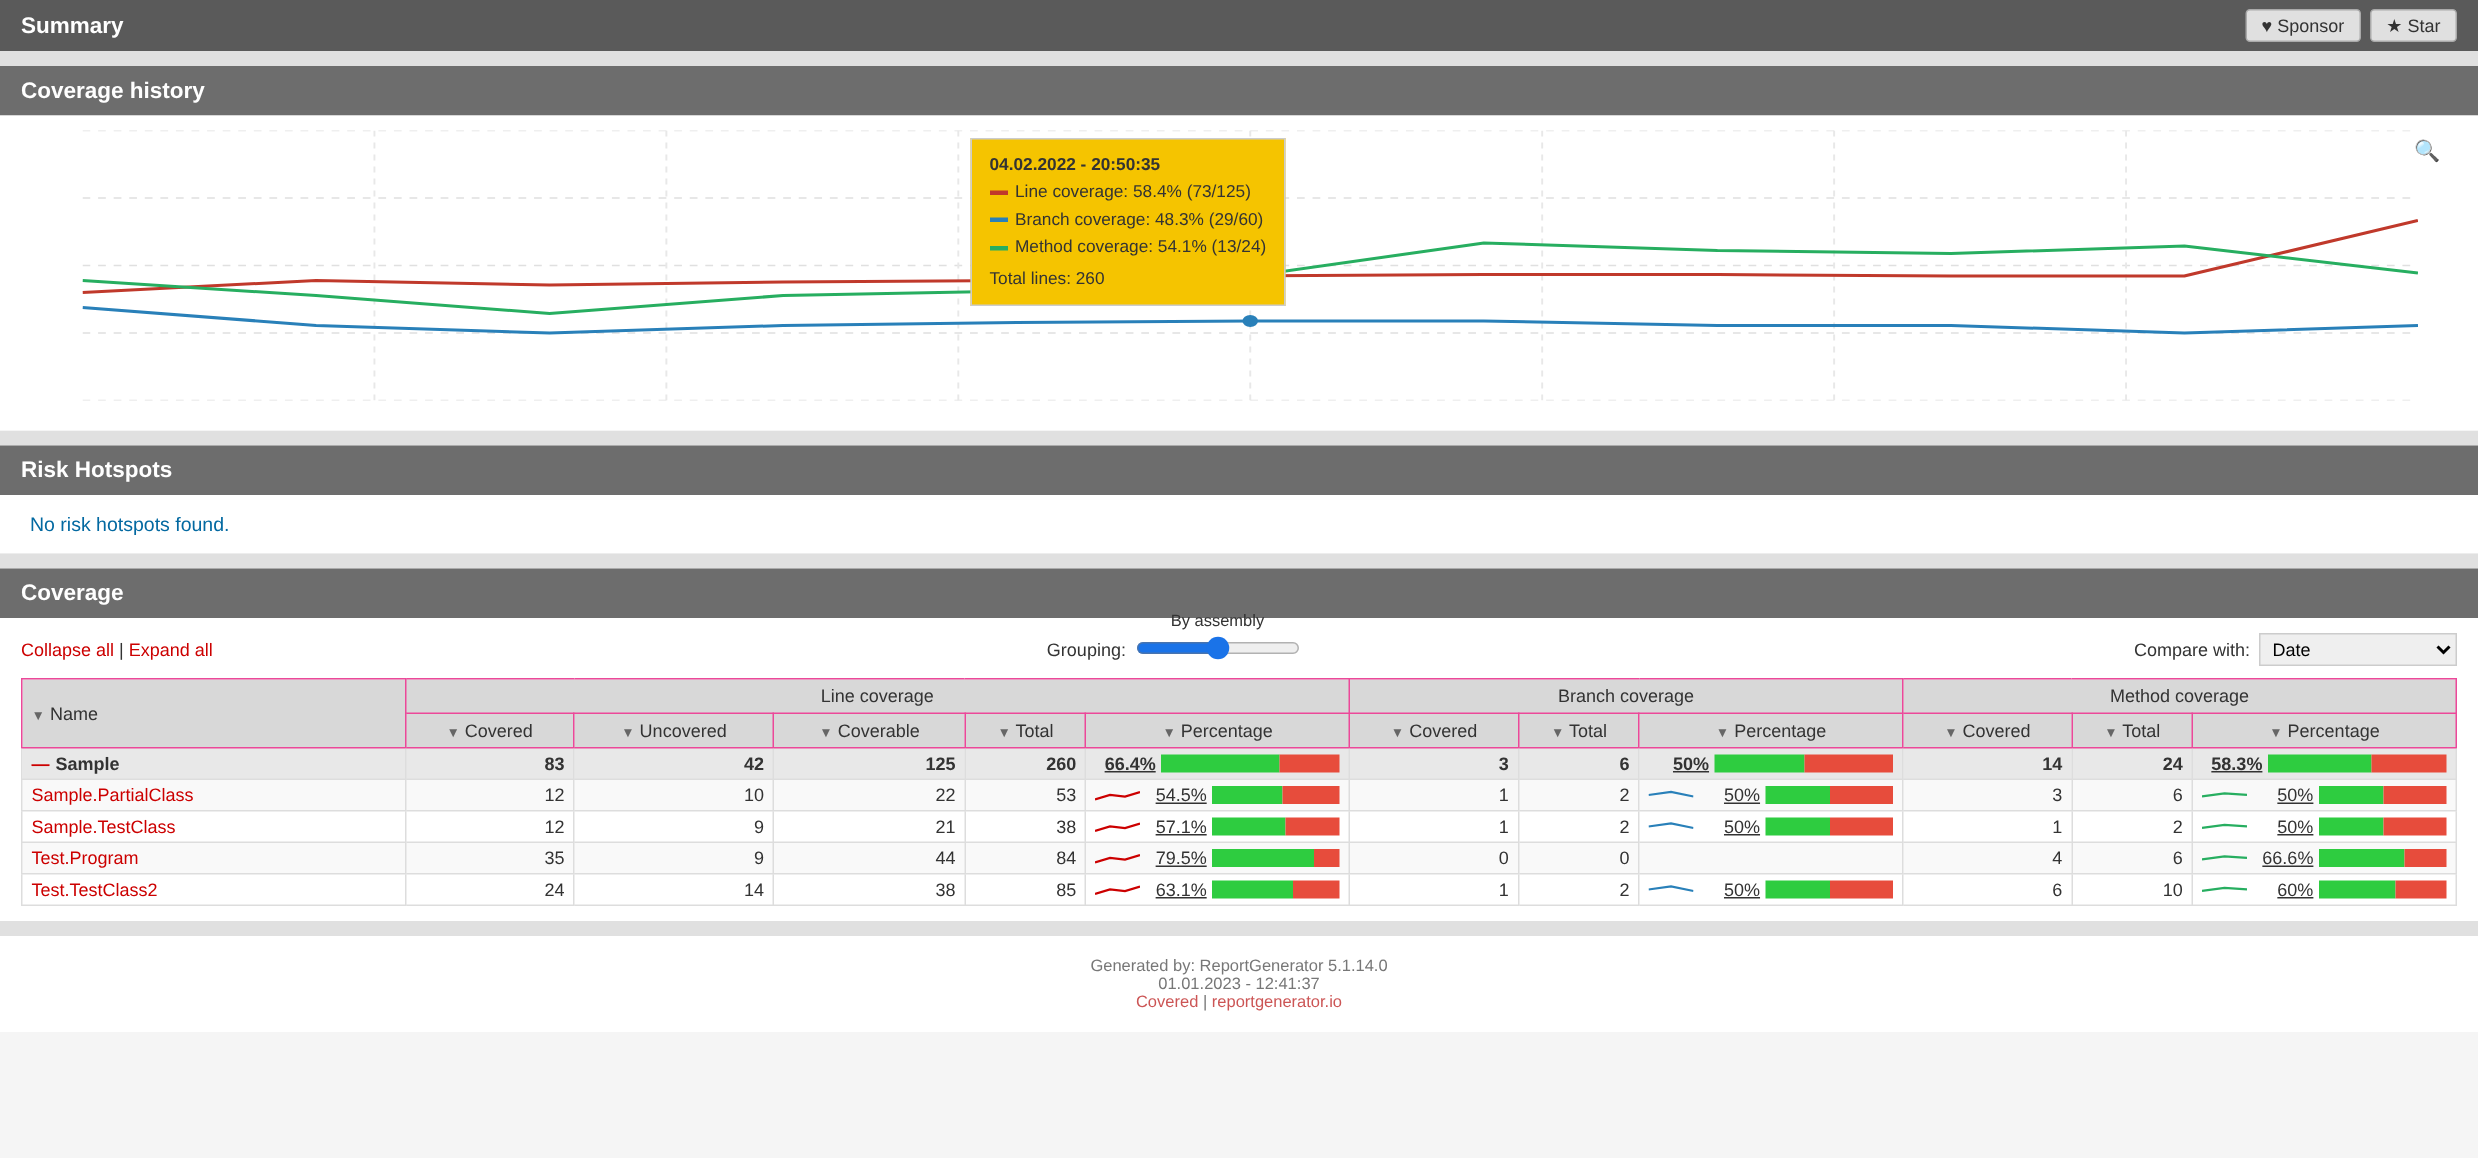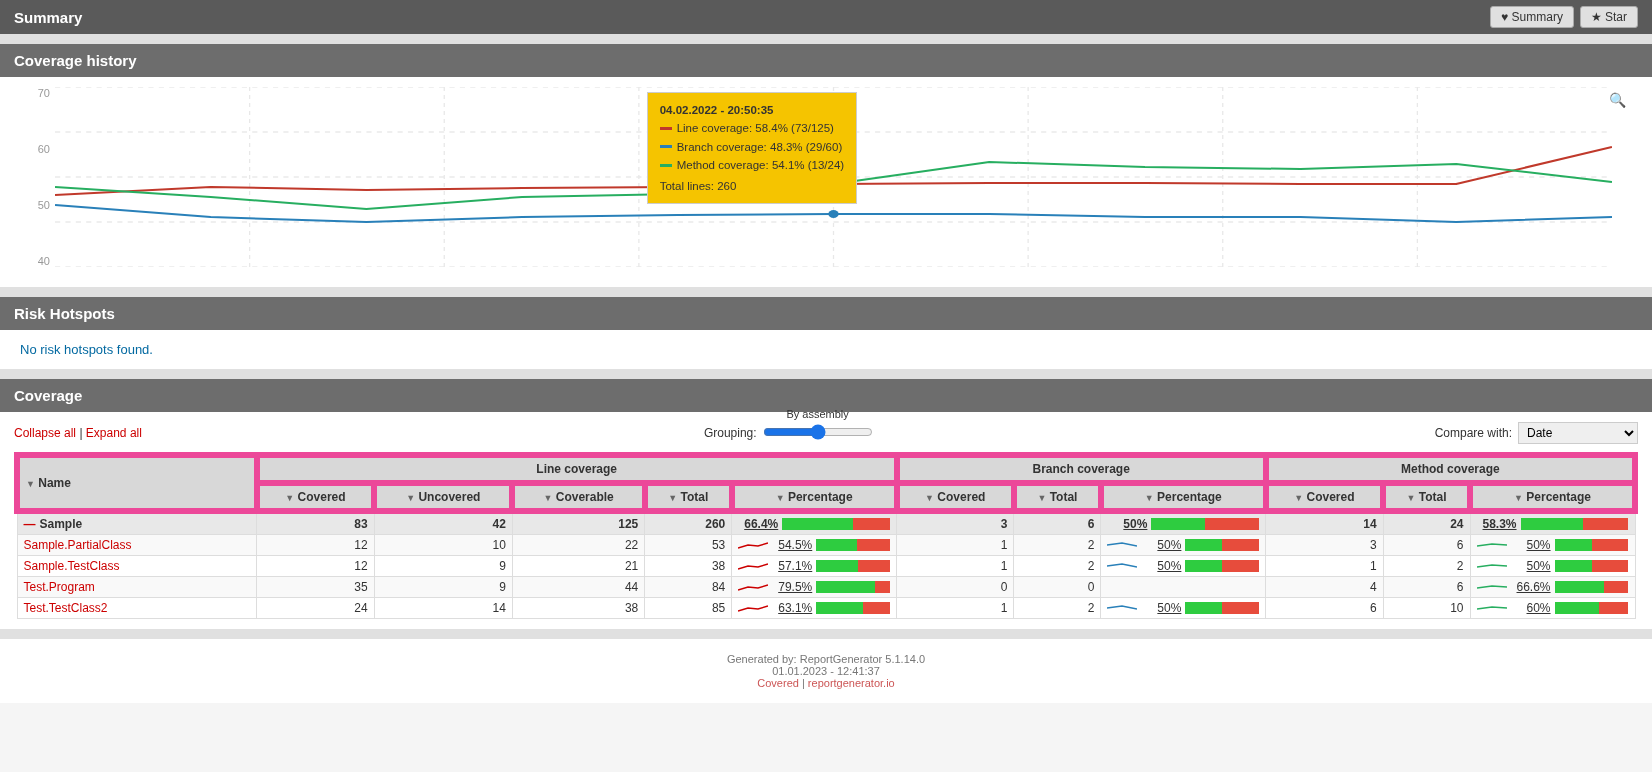--- a/index.html
+++ b/index.html
@@ -158,21 +158,21 @@
       display: flex;
       align-items: center;
       gap: 6px;
       font-size: 12px;
     }
 
     .compare-control select {
       border: 1px solid #ccc;
       padding: 2px 4px;
       font-size: 12px;
-      width: 120px;
+      width: 132px;
     }
 
     .filter-control {
       display: flex;
       align-items: center;
       gap: 6px;
       font-size: 12px;
     }
 
     .filter-control input {
@@ -193,24 +193,24 @@
     }
 
     table.coverage-table {
       width: 100%;
       border-collapse: collapse;
       font-size: 12px;
     }
 
     table.coverage-table th {
       background: #d8d8d8;
-      border: 6px solid #ec4899;
+      border: 1px solid #ec4899;
       padding: 4px 6px;
       text-align: center;
-      font-weight: bold;
+      font-weight: normal;
     }
 
     table.coverage-table th.name-col {
       text-align: left;
       min-width: 160px;
     }
 
     table.coverage-table td {
       border: 1px solid #ddd;
       padding: 3px 6px;
@@ -283,41 +283,35 @@
     .sort-arrow { font-size: 9px; color: #666; }
 
     .minus-icon { color: #c00; font-weight: bold; margin-right: 4px; }
   </style>
 </head>
 <body>
 
 <div class="top-bar">
   <span>Summary</span>
   <div class="top-bar-buttons">
-    <button class="top-bar-btn">♥ Summary</button>
+    <button class="top-bar-btn">♥ Sponsor</button>
     <button class="top-bar-btn">★ Star</button>
   </div>
 </div>
 
 <div class="section-gap"></div>
 
 <div class="section-header">
   <span>Coverage history</span>
 </div>
 
 <div class="chart-section">
   <div class="chart-area">
     <span class="zoom-icon">🔍</span>
 
-    <div class="chart-y-axis">
-      <span>70</span>
-      <span>60</span>
-      <span>50</span>
-      <span>40</span>
-    </div>
 
     <div class="chart-plot">
       <svg width="100%" height="100%" viewBox="0 0 1200 180" preserveAspectRatio="none">
 
         <line x1="0" y1="0" x2="1200" y2="0" stroke="#e0e0e0" stroke-width="1" stroke-dasharray="4"></line>
         <line x1="0" y1="45" x2="1200" y2="45" stroke="#e0e0e0" stroke-width="1" stroke-dasharray="4"></line>
         <line x1="0" y1="90" x2="1200" y2="90" stroke="#e0e0e0" stroke-width="1" stroke-dasharray="4"></line>
         <line x1="0" y1="135" x2="1200" y2="135" stroke="#e0e0e0" stroke-width="1" stroke-dasharray="4"></line>
         <line x1="0" y1="180" x2="1200" y2="180" stroke="#e0e0e0" stroke-width="1" stroke-dasharray="4"></line>
 

